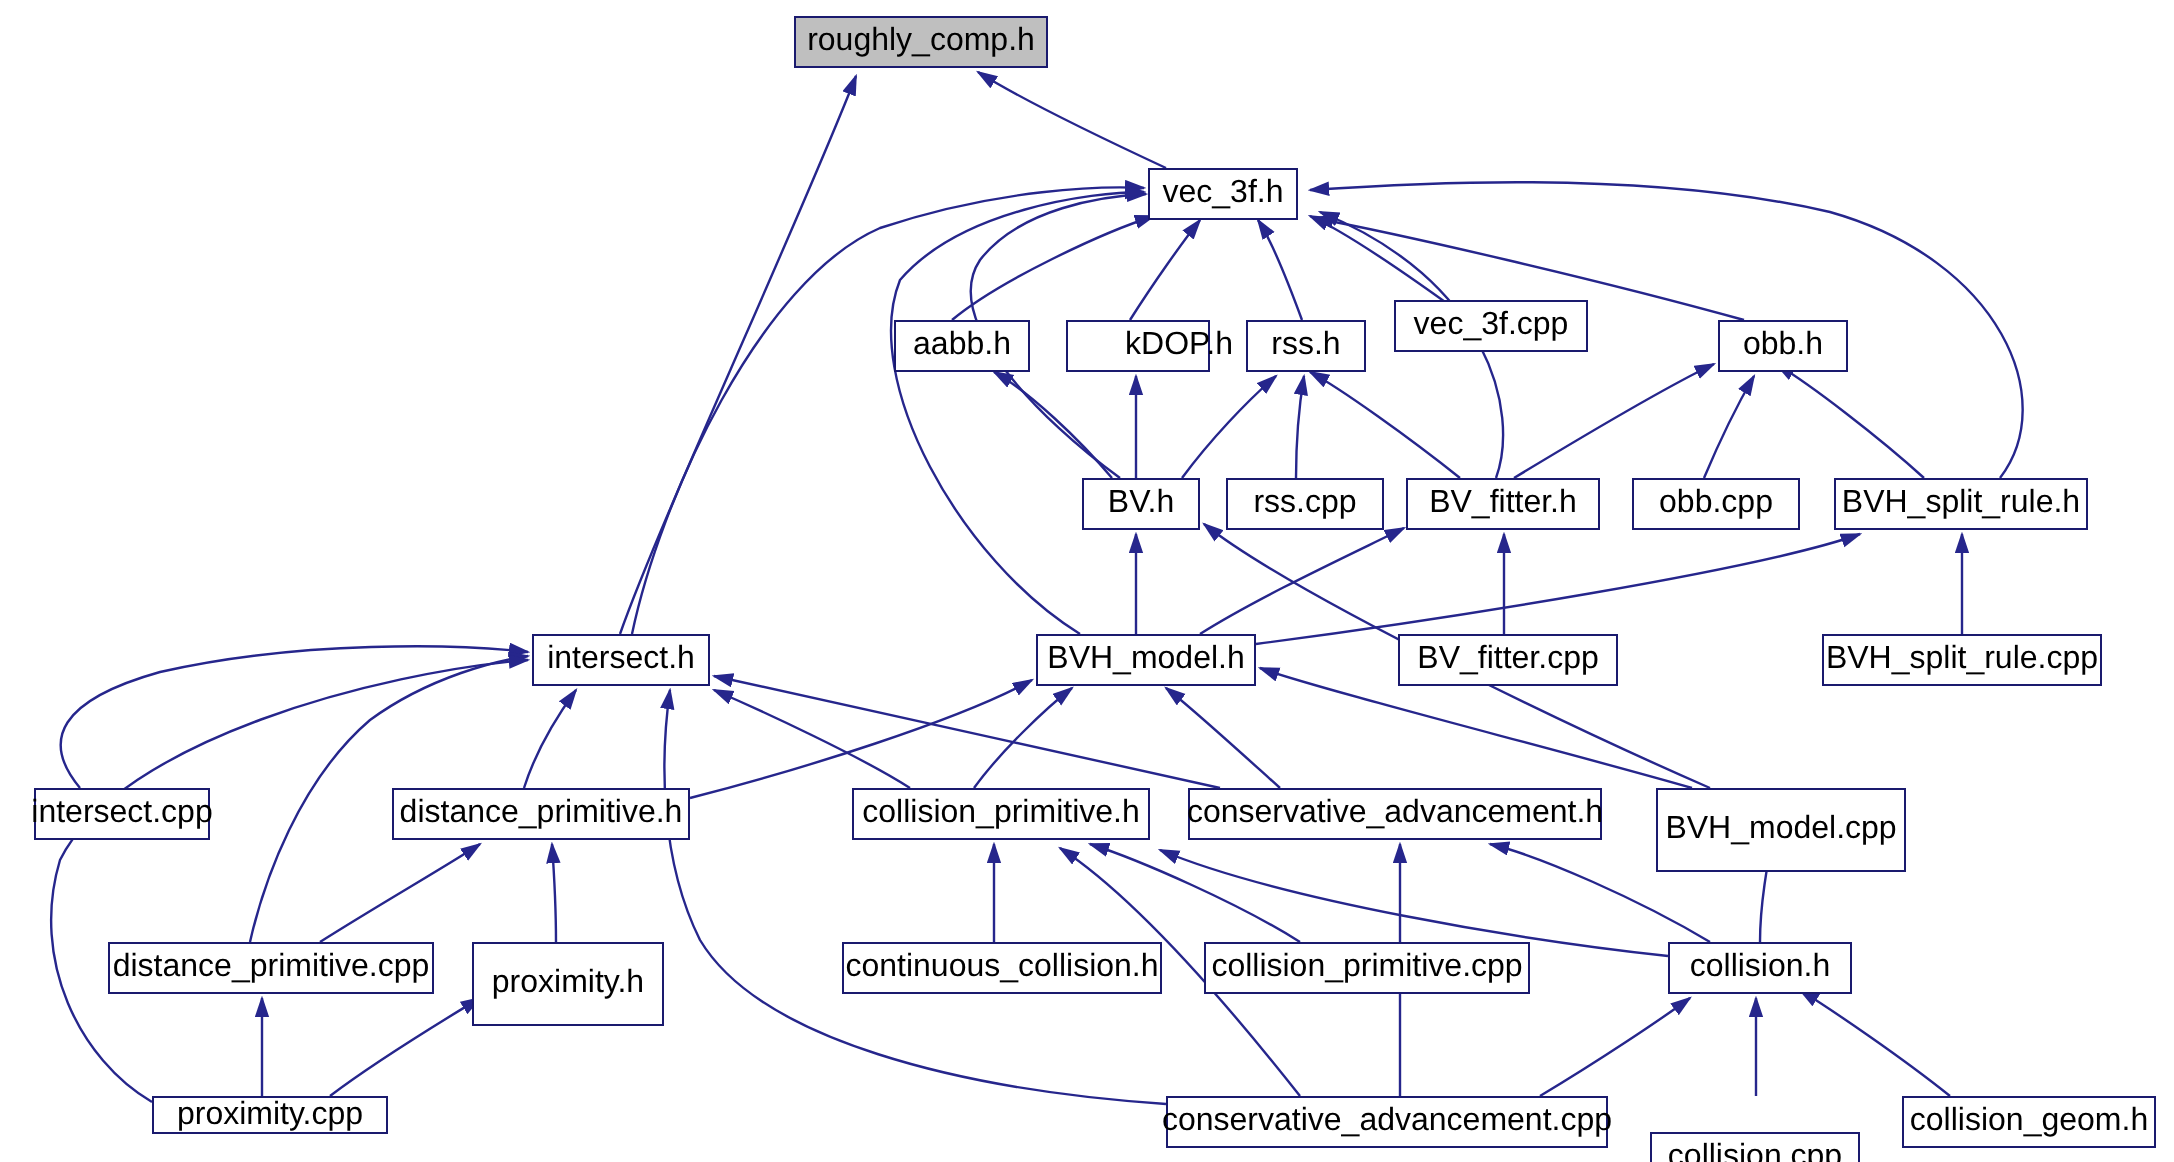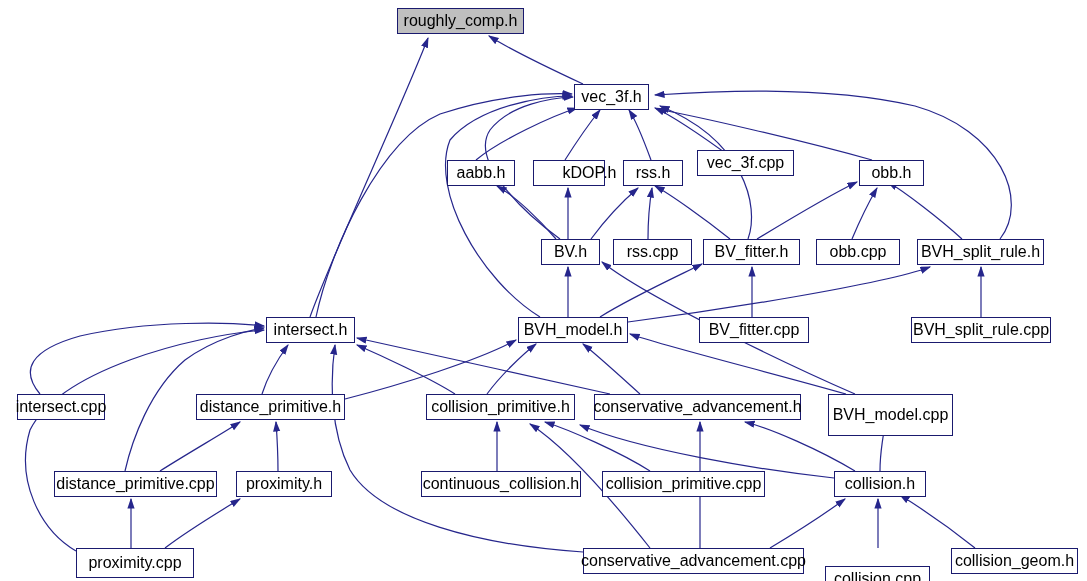--- a/index.html
+++ b/index.html
@@ -161,21 +161,21 @@
   <div class="node" style="left:699px;top:317px;width:110px;height:26px;">BV_fitter.cpp</div>
   <div class="node" style="left:911px;top:317px;width:140px;height:26px;">BVH_split_rule.cpp</div>
   <div class="node" style="left:266px;top:317px;width:89px;height:26px;">intersect.h</div>
   <div class="node" style="left:518px;top:317px;width:110px;height:26px;">BVH_model.h</div>
   <div class="node" style="left:17px;top:394px;width:88px;height:26px;">intersect.cpp</div>
   <div class="node" style="left:196px;top:394px;width:149px;height:26px;">distance_primitive.h</div>
   <div class="node" style="left:426px;top:394px;width:149px;height:26px;">collision_primitive.h</div>
   <div class="node" style="left:594px;top:394px;width:207px;height:26px;">conservative_advancement.h</div>
   <div class="node" style="left:828px;top:394px;width:125px;height:42px;">BVH_model.cpp</div>
   <div class="node" style="left:54px;top:471px;width:163px;height:26px;">distance_primitive.cpp</div>
-  <div class="node" style="left:236px;top:471px;width:96px;height:26px;text-align:right;">proximity.h</div>
+  <div class="node" style="left:236px;top:471px;width:96px;height:42px;text-align:right;">proximity.h</div>
   <div class="node" style="left:421px;top:471px;width:160px;height:26px;">continuous_collision.h</div>
   <div class="node" style="left:602px;top:471px;width:163px;height:26px;">collision_primitive.cpp</div>
   <div class="node" style="left:834px;top:471px;width:92px;height:26px;">collision.h</div>
-  <div class="node" style="left:76px;top:548px;width:118px;height:30px;">proximity.cpp</div>
+  <div class="node" style="left:76px;top:548px;width:118px;height:19px;">proximity.cpp</div>
   <div class="node" style="left:583px;top:548px;width:221px;height:26px;">conservative_advancement.cpp</div>
   <div class="node" style="left:825px;top:548px;width:105px;height:26px;margin-top:18px;">collision.cpp</div>
   <div class="node" style="left:951px;top:548px;width:127px;height:26px;">collision_geom.h</div>
 </div>
 
 </body></html>

